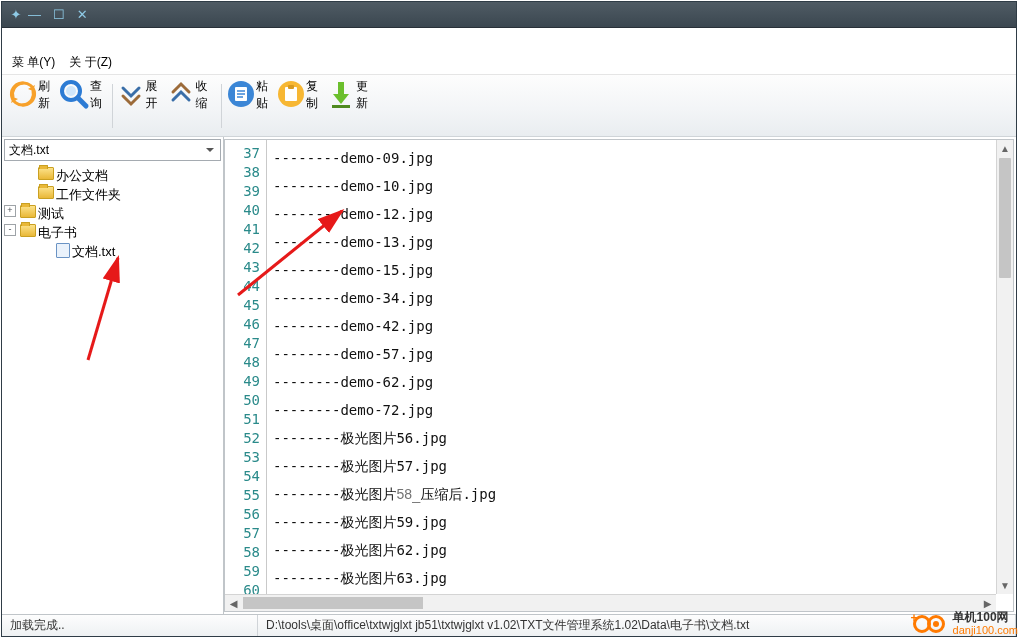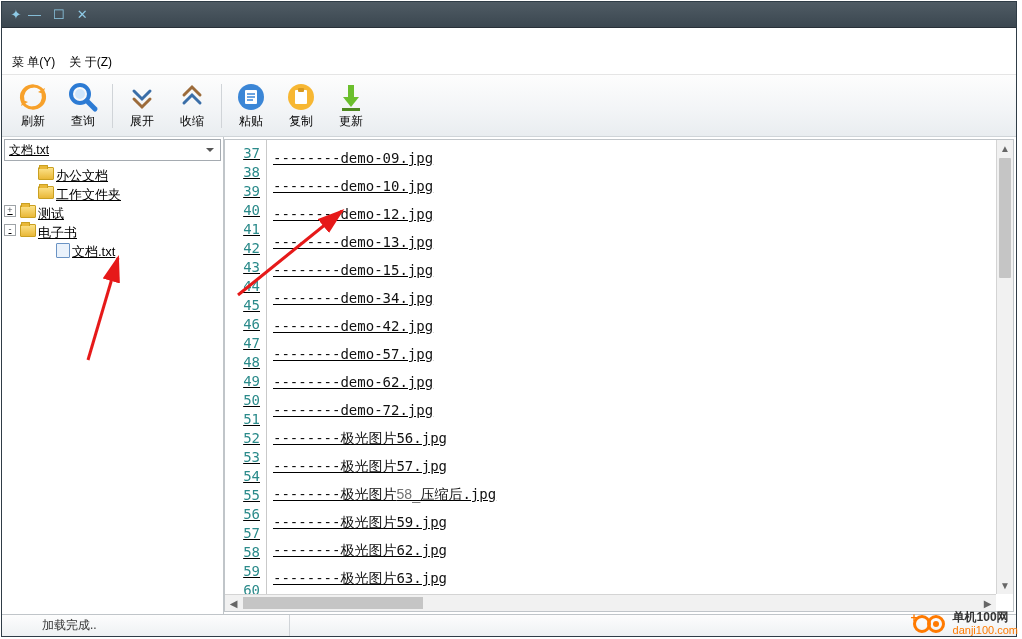--- a/index.html
+++ b/index.html
@@ -10,25 +10,25 @@
   .titlebar { height:26px; background:linear-gradient(to bottom,#4f5b64,#3b4750); display:flex; align-items:center; color:#9edbe9; font-size:12px; padding:0 4px; border-bottom:1px solid #283038;}
   .titlebar .appicon { width:16px; height:16px; margin:0 4px 0 2px; display:flex; align-items:center; justify-content:center; color:#8ecae6; font-size:13px;}
   .titlebar .title { flex:1; font-weight:bold; font-size:12px;}
   .winbtns { display:flex; gap:12px; padding-right:6px;}
   .winbtns span { color:#8ecae6; font-size:13px; cursor:pointer; }
   
   .menubar { height:24px; background:#fff; border-bottom:1px solid #e5e5e5; display:flex; align-items:center; font-size:12px; padding-left:6px; gap:6px;margin-top:23px;}
   .menubar span { padding:2px 4px; cursor:pointer;}
   
   .toolbar { height:62px; background:linear-gradient(to bottom,#fdfdfd,#f3f5f7 55%,#e9edf0); border-bottom:1px solid #cfd4d8; display:flex; align-items:center; padding:0 6px;}
-  .tb-btn { width:50px; height:56px; display:flex; flex-direction:column; align-items:center; justify-content:center; font-size:12px; cursor:pointer; border-radius:2px;}
+  .tb-btn { width:50px; height:56px; display:flex; flex-direction:row; align-items:flex-start; justify-content:center; font-size:12px; cursor:pointer; border-radius:2px;}
   .tb-btn .ico { width:32px; height:32px; display:flex; align-items:center; justify-content:center;}
   .tb-sep { width:1px; height:44px; background:#d0d4d8; margin:0 4px;}
   
-  .main { flex:1; display:flex; min-height:0;text-decoration:underline;}
+  .main { flex:1; display:flex; min-height:0;}
   .side { width:222px; border-right:1px solid #c0c5c9; display:flex; flex-direction:column; background:#fff;}
   .combo { height:22px; margin:2px; border:1px solid #a5abb1; display:flex; align-items:center; font-size:12px; padding-left:4px; position:relative; background:#fff;}
   .combo .drop { position:absolute; right:2px; top:2px; width:16px; height:16px; background:#fff; display:flex; align-items:center; justify-content:center; cursor:pointer;}
   .tree { flex:1; padding:4px 2px; font-size:13px; overflow:auto;}
   .tree-row { height:19px; display:flex; align-items:flex-start; gap:2px; white-space:nowrap; cursor:pointer;}
   .expander { width:12px; height:12px; border:1px solid #9ea3a7; font-size:9px; line-height:9px; text-align:center; color:#4b5157; margin-right:2px; background:#fff;}
   .expander.blank { border:none; }
   .folder { width:16px; height:13px; background:linear-gradient(#fce28a,#e9b838); border:1px solid #caa021; border-radius:1px; position:relative;}
   .folder::before { content:""; position:absolute; top:-3px; left:0; width:7px; height:3px; background:#e9b838; border:1px solid #caa021; border-bottom:none; border-radius:1px 1px 0 0;}
   .fileicon { width:14px; height:15px; border:1px solid #6a93c4; background:#eaf2fb; border-radius:1px; position:relative;}
@@ -40,21 +40,21 @@
   .code { padding:4px 0 4px 6px; font-family:Consolas,Monaco,monospace; font-size:14px; color:#111; line-height:28px; white-space:pre;}
   .hl { color:#737373;}
   .scroll-v { position:absolute; right:0; top:0; bottom:17px; width:17px; background:#f1f1f1; border-left:1px solid #d4d4d4;}
   .scroll-v .thumb { position:absolute; left:2px; right:2px; top:18px; height:120px; background:#c5c5c5; border-radius:1px;}
   .scroll-v .arr { position:absolute; left:0; right:0; height:17px; text-align:center; font-size:10px; color:#666; line-height:17px;}
   .scroll-h { position:absolute; left:0; right:17px; bottom:0; height:17px; background:#f1f1f1; border-top:1px solid #d4d4d4;}
   .scroll-h .thumb { position:absolute; top:2px; bottom:2px; left:18px; width:180px; background:#c5c5c5;}
   .scroll-h .arr { position:absolute; top:0; bottom:0; width:17px; text-align:center; font-size:10px; line-height:17px; color:#666;}
   
   .status { height:22px; border-top:1px solid #c0c5c9; display:flex; align-items:center; font-size:12px; color:#333; background:linear-gradient(#fdfdfd,#eef1f3);}
-  .status .cell { padding:0 8px; border-right:1px solid #d0d4d8; height:100%; display:flex; align-items:center;margin-left:32px;}
+  .status .cell { padding:0 8px; border-right:1px solid #d0d4d8; height:100%; display:flex; align-items:center;}
   .status .cell.first { width:256px;}
   
   .ann { position:absolute; pointer-events:none; }
   
   .wm { position:absolute; right:4px; bottom:2px; display:flex; align-items:center; gap:4px; font-size:12px;}
   .wm .wm-txt { display:flex; flex-direction:column; line-height:13px;justify-content:center;}
   .wm .l1 { color:#333; font-weight:bold;}
   .wm .l2 { color:#ff7a00; font-size:11px;}
   .wm-logo { width:36px; height:24px; position:relative;}
   .wm-logo .c1,.wm-logo .c2{position:absolute;top:3px;width:18px;height:18px;border:3px solid #ff7a00;border-radius:50%}
@@ -261,20 +261,21 @@
           <div class="arr" style="left:0">◀</div>
           <div class="thumb"></div>
           <div class="arr" style="right:0">▶</div>
         </div>
       </div>
     </div>
   </div>
 
   <div class="status">
     <div class="cell first">加载完成..</div>
+    <div class="cell" style="flex:1">D:\tools\桌面\office\txtwjglxt jb51\txtwjglxt v1.02\TXT文件管理系统1.02\Data\电子书\文档.txt</div>
   </div>
 </div>
 
 <svg class="ann" style="left:78px; top:250px;" width="150" height="120">
   <defs>
       <marker id="ah1" markerWidth="10" markerHeight="10" refX="8" refY="3" orient="auto">
         <path d="M0 0 L9 3 L0 6 Z" fill="#e61919"></path>
       </marker>
     </defs>
   <line x1="10" y1="110" x2="40" y2="8" stroke="#e61919" stroke-width="3" marker-end="url(#ah1)"></line>

